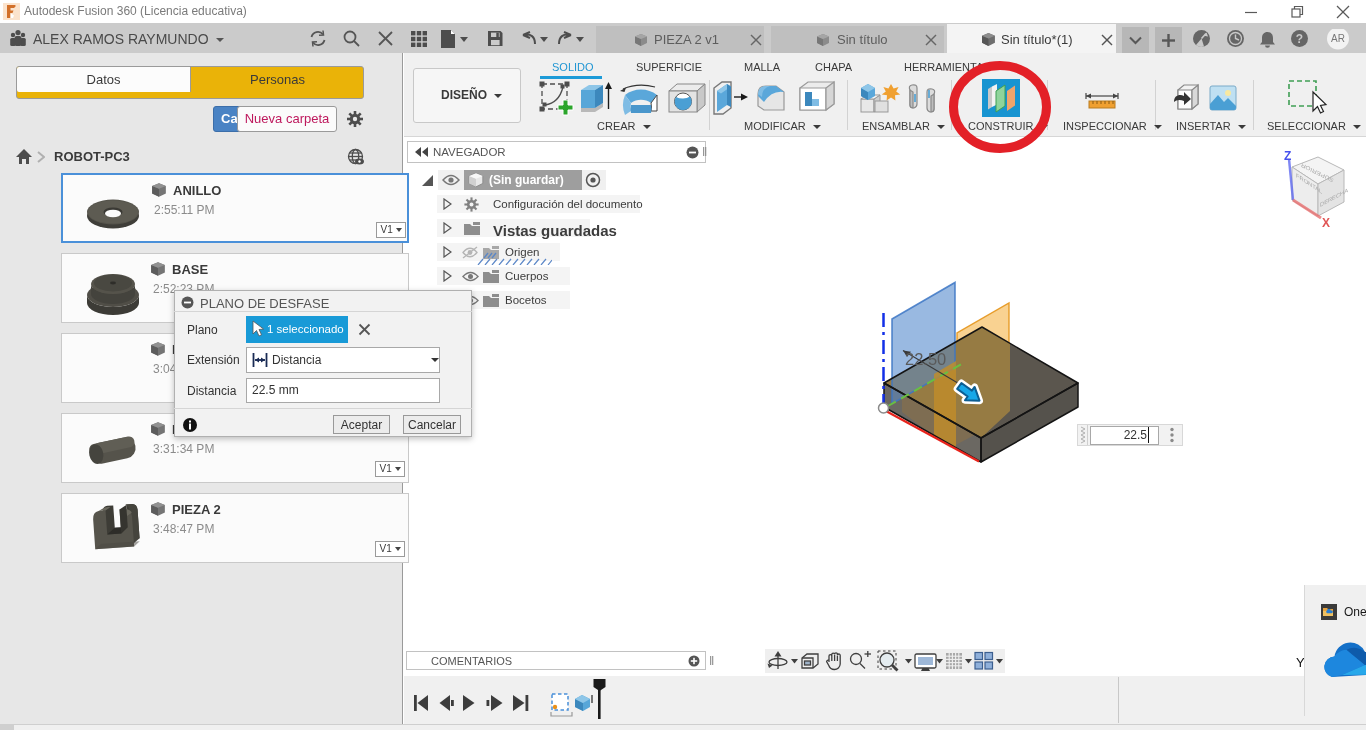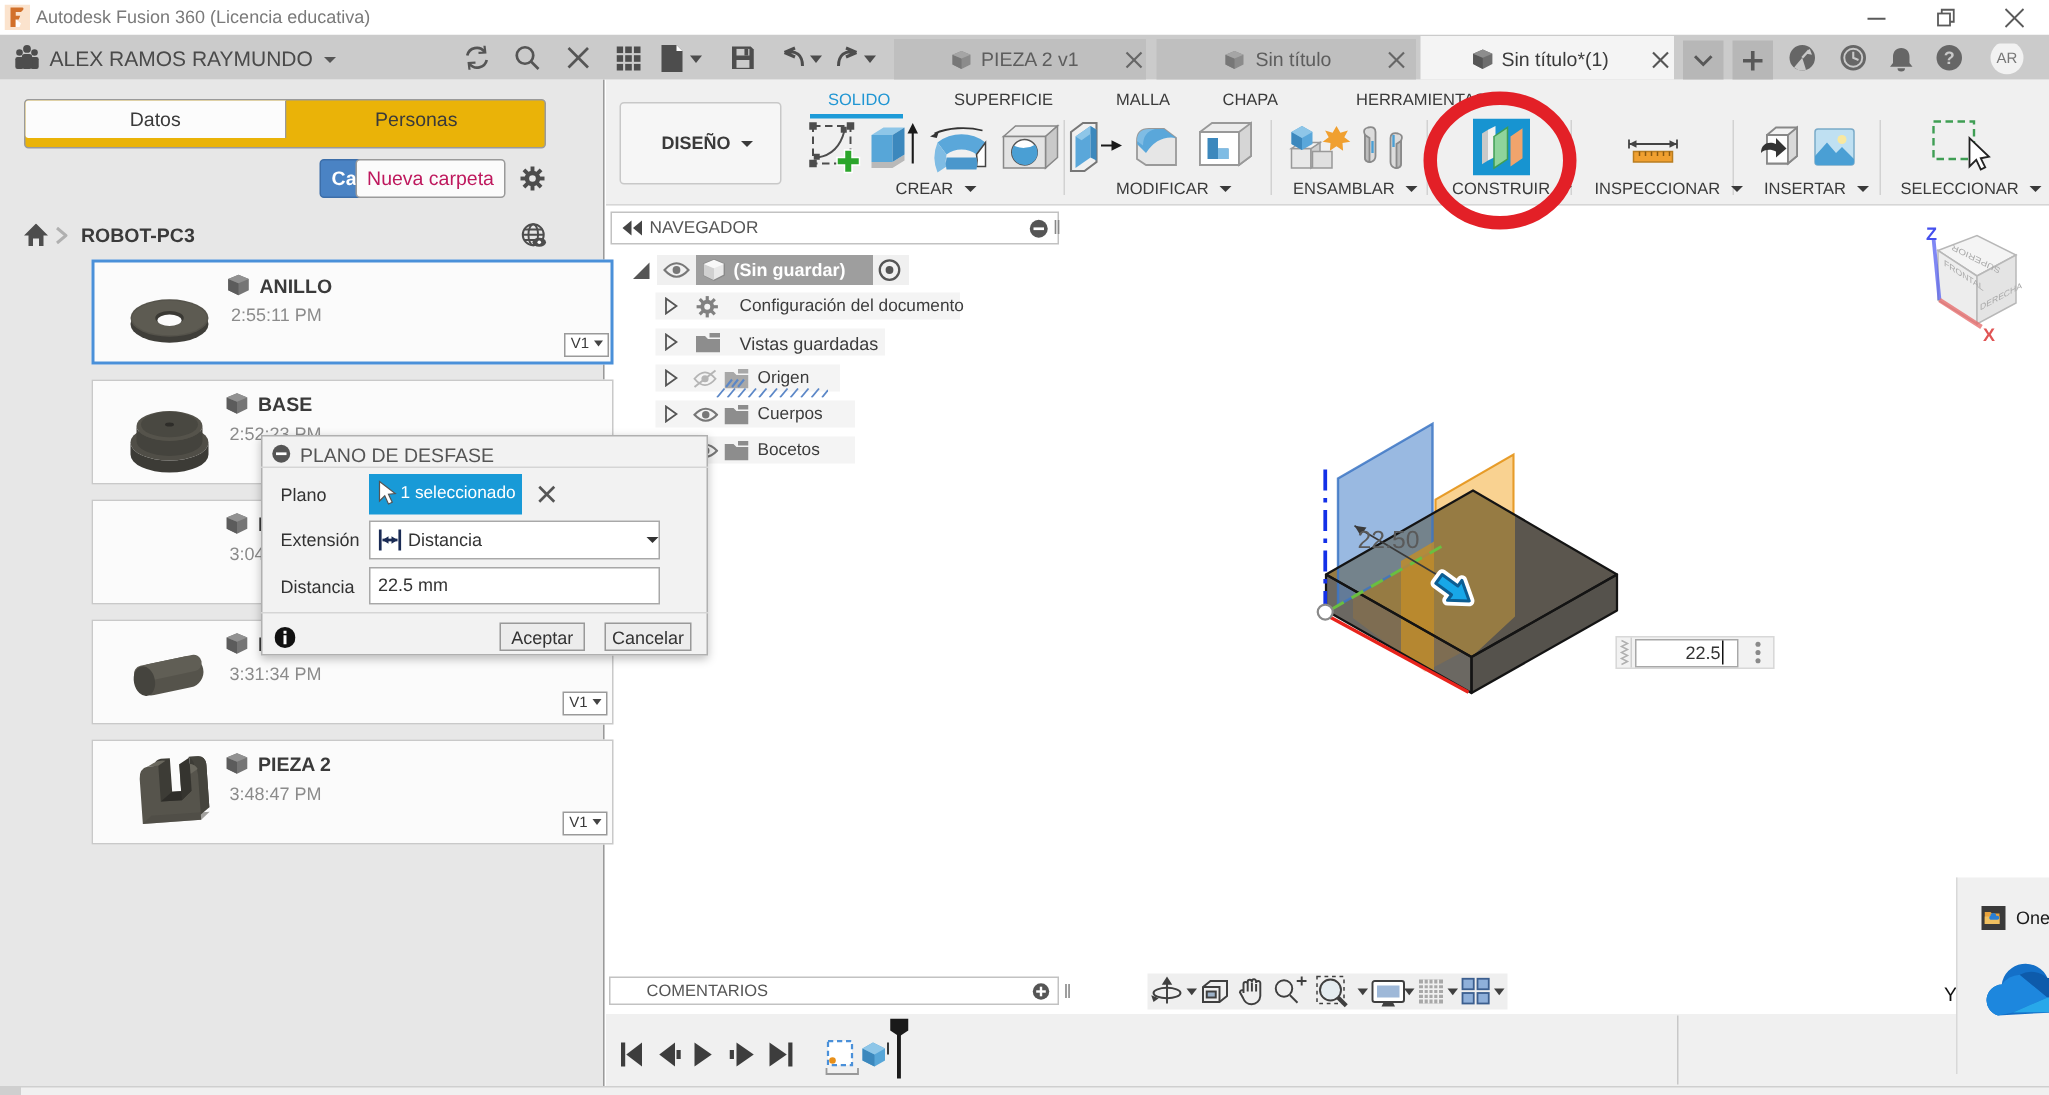--- a/index.html
+++ b/index.html
@@ -490,21 +490,21 @@
         <rect x="6.45" y="0.4" width="2.1" height="14.2" transform="rotate(135 7.5 7.5)"></rect>
         <circle cx="7.5" cy="7.5" r="4.6"></circle>
       </g>
       <circle cx="7.5" cy="7.5" r="2" fill="#f4f4f4"></circle>
     </svg>
 <div class="abs" style="left:493px;top:198px;font-size:11.5px;color:#3c3c3c;">Configuración del documento</div>
 <svg class="abs" style="left:464px;top:222px" width="16" height="13" viewBox="0 0 16 13">
       <path d="M0 2 L6 2 L8 4 L16 4 L16 13 L0 13 Z" fill="#8d8d8d"></path>
       <rect x="9" y="0" width="7" height="3" fill="#8d8d8d"></rect>
     </svg>
-<div class="abs" style="left:493px;top:222px;font-size:12px;color:#3c3c3c;">Vistas guardadas</div>
+<div class="abs" style="left:493px;top:222px;font-size:15px;color:#3c3c3c;font-weight:bold;">Vistas guardadas</div>
 <svg class="abs" style="left:461px;top:246px" width="18" height="13" viewBox="0 0 18 13">
       <path d="M2 6.5 Q9 -2 16 6.5 Q9 15 2 6.5 Z" fill="none" stroke="#b5b5b5" stroke-width="1.3"></path>
       <circle cx="9" cy="6.5" r="2.4" fill="#b5b5b5"></circle>
       <line x1="2" y1="12" x2="16" y2="1" stroke="#b5b5b5" stroke-width="1.3"></line>
     </svg>
 <svg class="abs" style="left:483px;top:246px" width="16" height="13" viewBox="0 0 16 13">
       <path d="M0 2 L6 2 L8 4 L16 4 L16 13 L0 13 Z" fill="#a8a8a8"></path>
       <rect x="9" y="0" width="7" height="3" fill="#a8a8a8"></rect>
       <g stroke="#5b87c7" stroke-width="1.4">
         <line x1="1" y1="12" x2="5" y2="7"></line>

